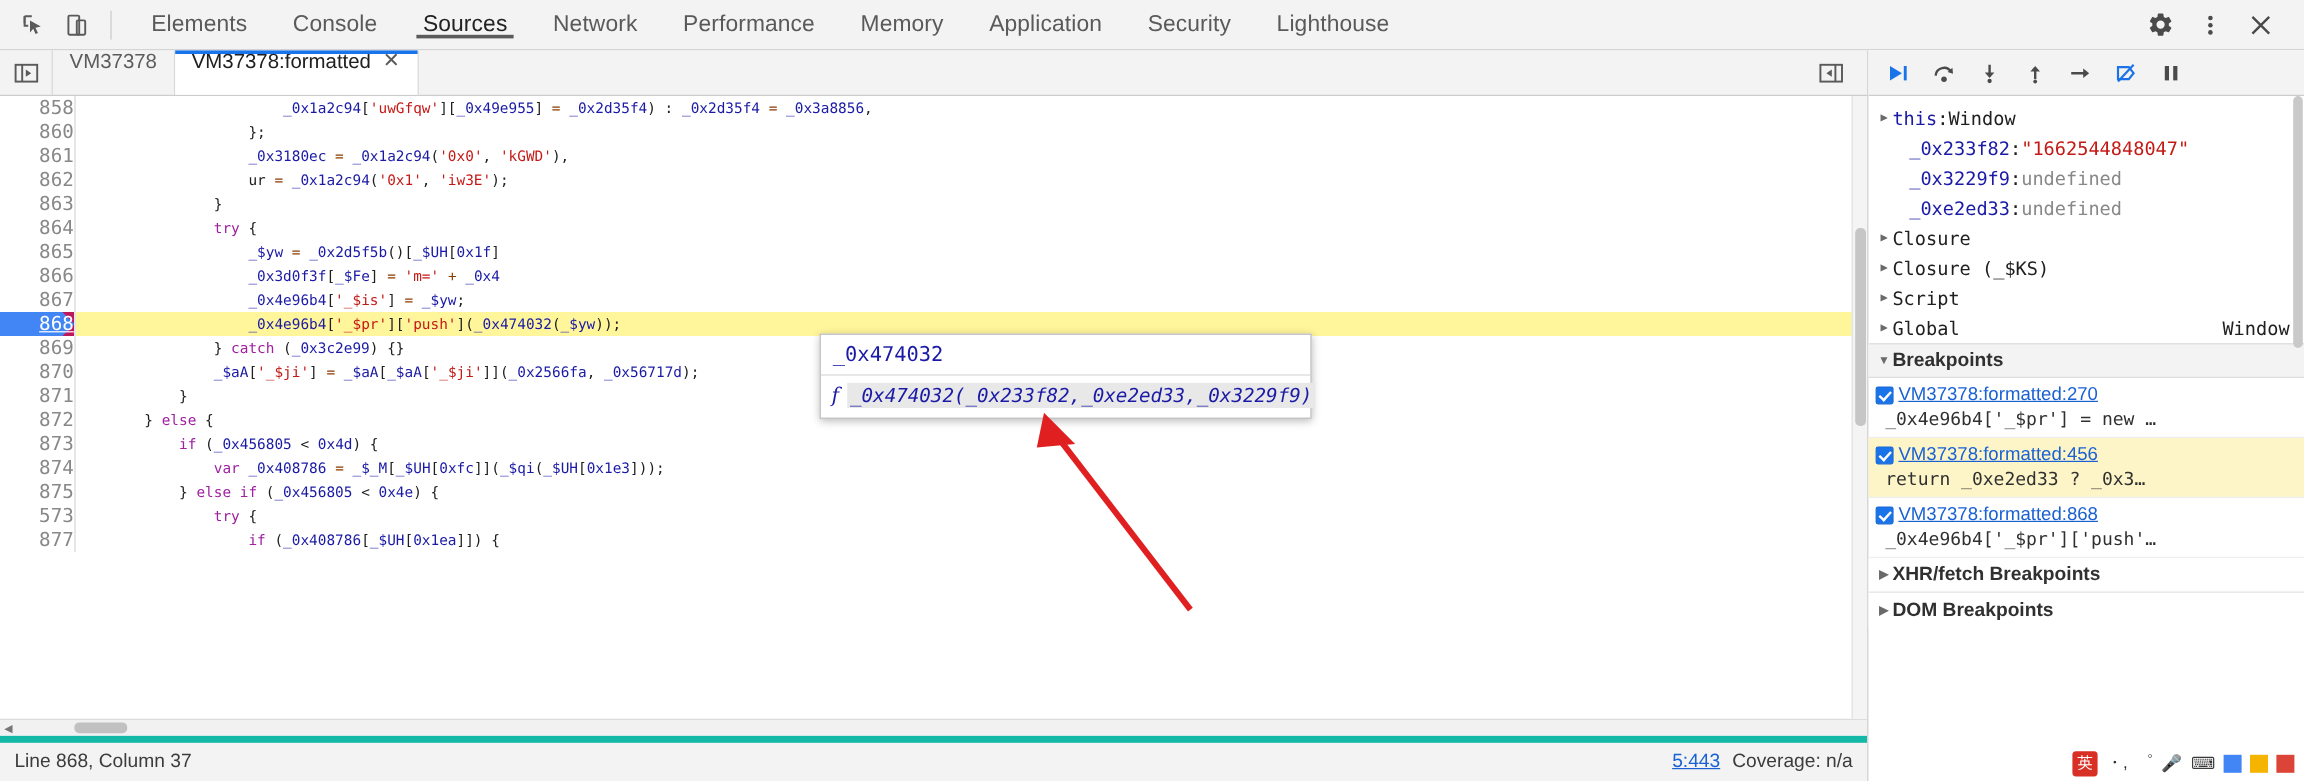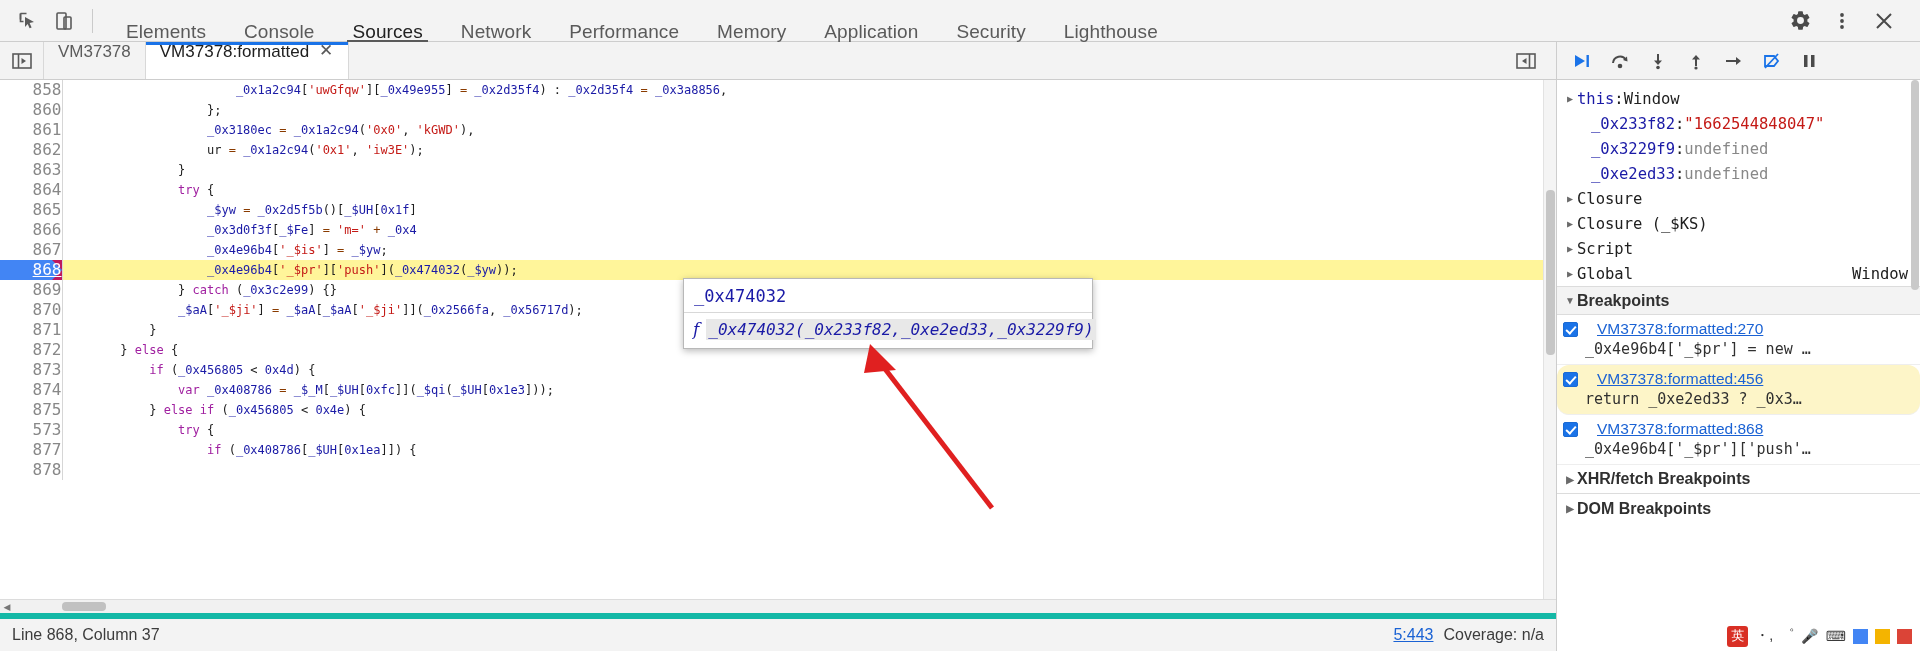--- a/index.html
+++ b/index.html
@@ -20,21 +20,21 @@
     padding: 0 10px;
   }
   .tb-icon {
     width: 36px; height: 32px;
     display: flex; align-items: center; justify-content: center;
     cursor: pointer;
   }
   .tb-sep {
     width: 1px; height: 24px; background: #cacaca; margin: 0 14px 0 10px;
   }
-  .panel-tabs { display: flex; align-items: flex-end; height: 44px; }
+  .panel-tabs { display: flex; align-items: center; height: 44px; }
   .panel-tab {
     display: flex; align-items: center;
     padding: 0 19px;
     font-size: 19px; color: #5a5a5a;
     cursor: pointer;
     position: relative;
     letter-spacing: 0.1px;
   }
   .panel-tab.active { color: #222; }
   .panel-tab.active::after {
@@ -232,36 +232,36 @@
     border-top: 1px solid #dcdcdc; border-bottom: 1px solid #dcdcdc;
     font-size: 16px; color: #303030; font-weight: bold;
     cursor: pointer;
   }
   .bp-list { }
   .bp-item {
     padding: 5px 8px 6px 6px;
     border-bottom: 1px solid #eee;
     cursor: default;
   }
-  .bp-item.sel { background: #fdf5c8; border-radius: 12px; }
-  .bp-top { display: flex; align-items: center; gap: 19px; }
+  .bp-item.sel { background: #fdf5c8; }
+  .bp-top { display: flex; align-items: center; gap: 4px; }
   .cbx {
     width: 15px; height: 15px; flex: 0 0 15px;
     background: #1a73e8; border: 1px solid #1a6ad4; border-radius: 2px;
     position: relative;
   }
   .cbx::after {
     content: ""; position: absolute; left: 4px; top: 1px;
     width: 4px; height: 8px;
     border: solid #fff; border-width: 0 2px 2px 0;
     transform: rotate(42deg);
   }
   .bp-loc { font-size: 15.5px; color: #1a62d4; text-decoration: underline; cursor: pointer; }
   .bp-code {
-    margin-left: 22px; margin-top: 2px;
+    margin-left: 8px; margin-top: 2px;
     font-family: "DejaVu Sans Mono", monospace;
     font-size: 15px; color: #303030;
     white-space: nowrap; overflow: hidden; text-overflow: ellipsis;
   }
   .sb-vscroll {
     position: absolute; right: 0; top: 38px; bottom: 0; width: 11px;
     background: transparent;
   }
   .sb-vthumb {
     position: absolute; right: 1px; top: 0; width: 8px; height: 210px;
@@ -467,24 +467,20 @@
                   <td class="src"><span class="plain">            } </span><span class="kw">else if</span><span class="plain"> (</span><span class="var">_0x456805</span><span class="plain"> &lt; </span><span class="num">0x4e</span><span class="plain">) {</span></td>
                 </tr>
                 <tr>
                   <td class="ln">573</td>
                   <td class="src"><span class="plain">                </span><span class="kw">try</span><span class="plain"> {</span></td>
                 </tr>
                 <tr>
                   <td class="ln">877</td>
                   <td class="src"><span class="plain">                    </span><span class="kw">if</span><span class="plain"> (</span><span class="var">_0x408786</span><span class="plain">[</span><span class="var">_$UH</span><span class="plain">[</span><span class="num">0x1ea</span><span class="plain">]]) {</span></td>
                 </tr>
-                <tr>
-                  <td class="ln">878</td>
-                  <td class="src"><span class="plain"></span></td>
-                </tr>
               </tbody>
           </table>
         </div>
 
         <div class="popover">
           <div class="popover-title">_0x474032</div>
           <div class="popover-body">
             <span class="fn-glyph">f</span>
             <span class="fn-sig">_0x474032(_0x233f82,_0xe2ed33,_0x3229f9)</span>
           </div>

